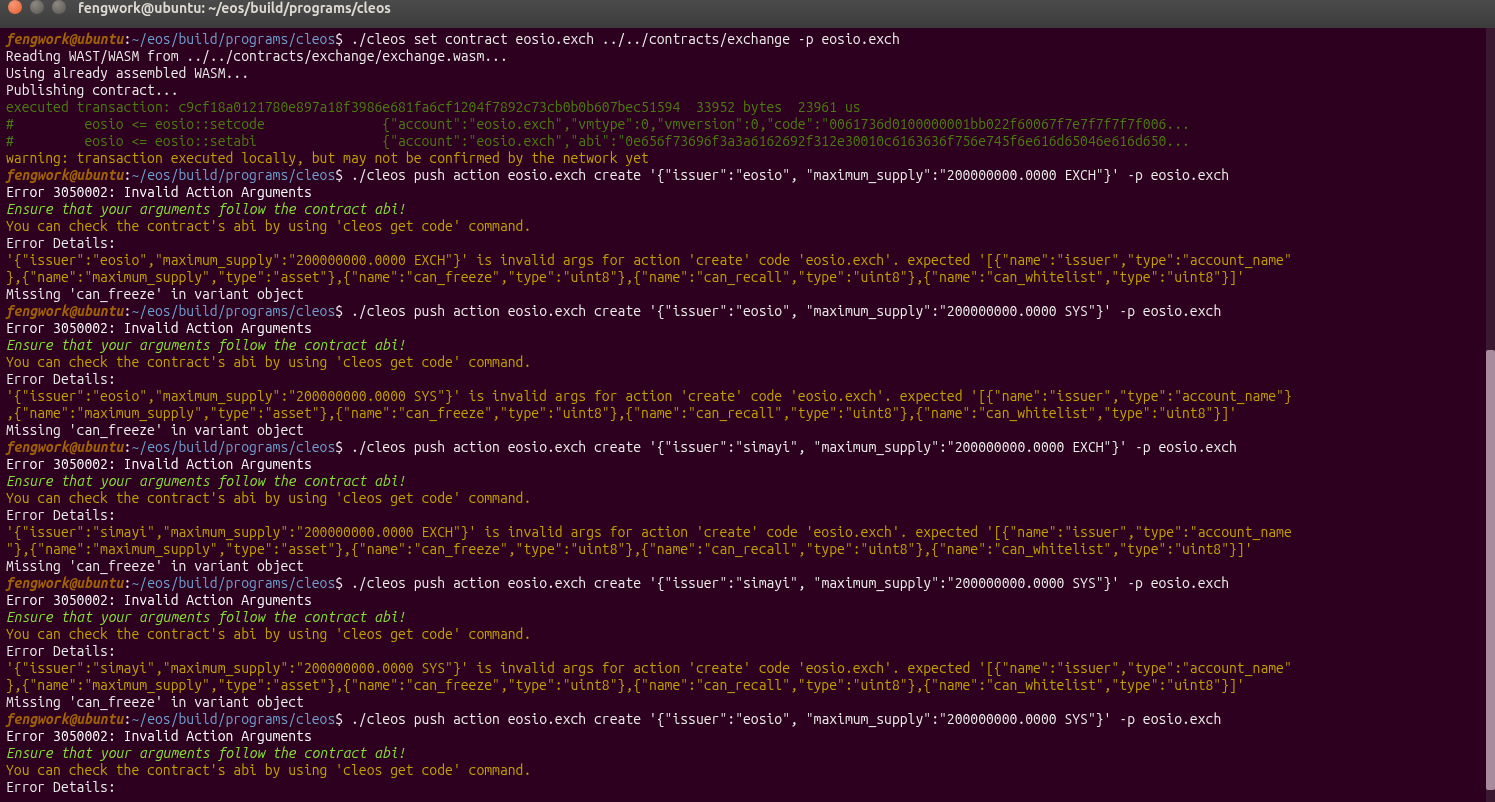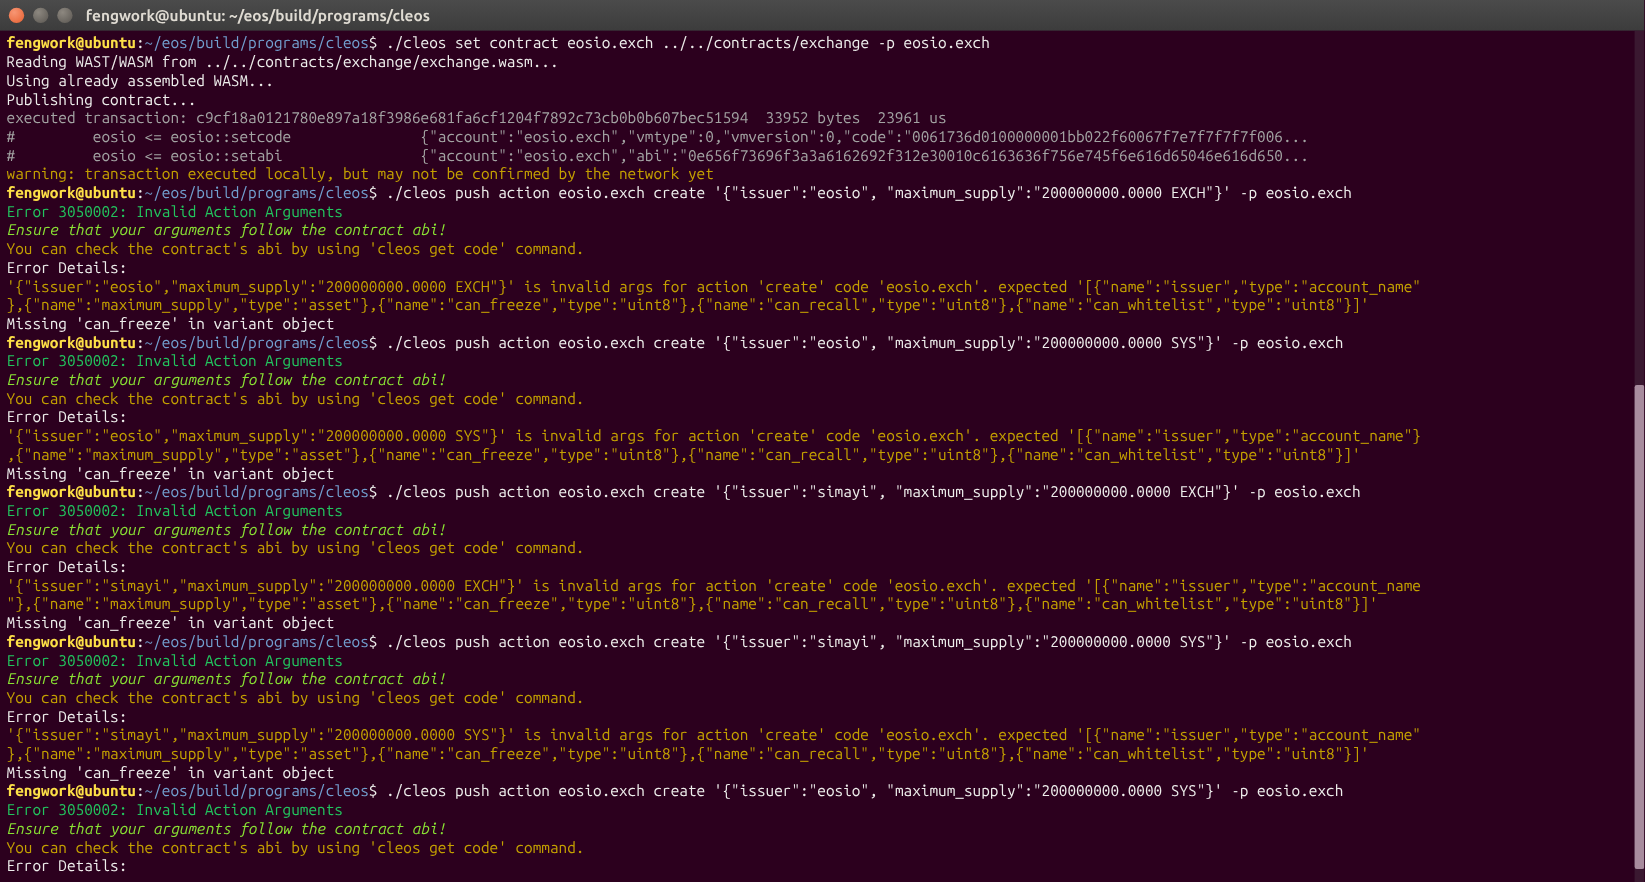--- a/index.html
+++ b/index.html
@@ -9,21 +9,21 @@
   font-family: "Ubuntu Mono", "DejaVu Sans Mono", monospace;
   font-size: 14px;
   line-height: 17px;
   background: #2c001e;
   overflow: hidden;
 }
 .titlebar {
   height: 28px;
   background: linear-gradient(to bottom, #4b4b4b 0%, #3c3c3c 100%);
   display: flex;
-  align-items: center;
+  align-items: flex-start;
   padding: 0 8px;
   gap: 8px;
 }
 .win-btn {
   width: 14px;
   height: 14px;
   border-radius: 7px;
   display: inline-block;
 }
 .win-close { background: radial-gradient(circle at 35% 30%, #f79674, #e65f2f); }
@@ -53,27 +53,27 @@
   height: 100%;
   background: #3a1830;
 }
 .thumb {
   position: absolute;
   right: 0;
   width: 9px;
   background: #a88c9e;
   border-radius: 2px;
 }
-.prompt-user { color: #fde047; font-weight: bold; }
+.prompt-user { color: #a16207; font-weight: bold; font-style: italic; }
 .prompt-path { color: #729fcf; font-weight: normal; }
 .white  { color: #eeeeec; }
-.gray   { color: #a3a3a3; }
+.gray   { color: #4d7c0f; }
 .yellow { color: #c4a000; }
 .green  { color: #8ae234; font-style: italic; }
-.red    { color: #22c55e; }
+.red    { color: #ffffff; }
 .line { display: block; }
 </style>
 </head>
 <body>
 
 <div class="titlebar">
   <span class="win-btn win-close"></span>
   <span class="win-btn win-min"></span>
   <span class="win-btn win-max"></span>
   <span class="title-text">fengwork@ubuntu: ~/eos/build/programs/cleos</span>

